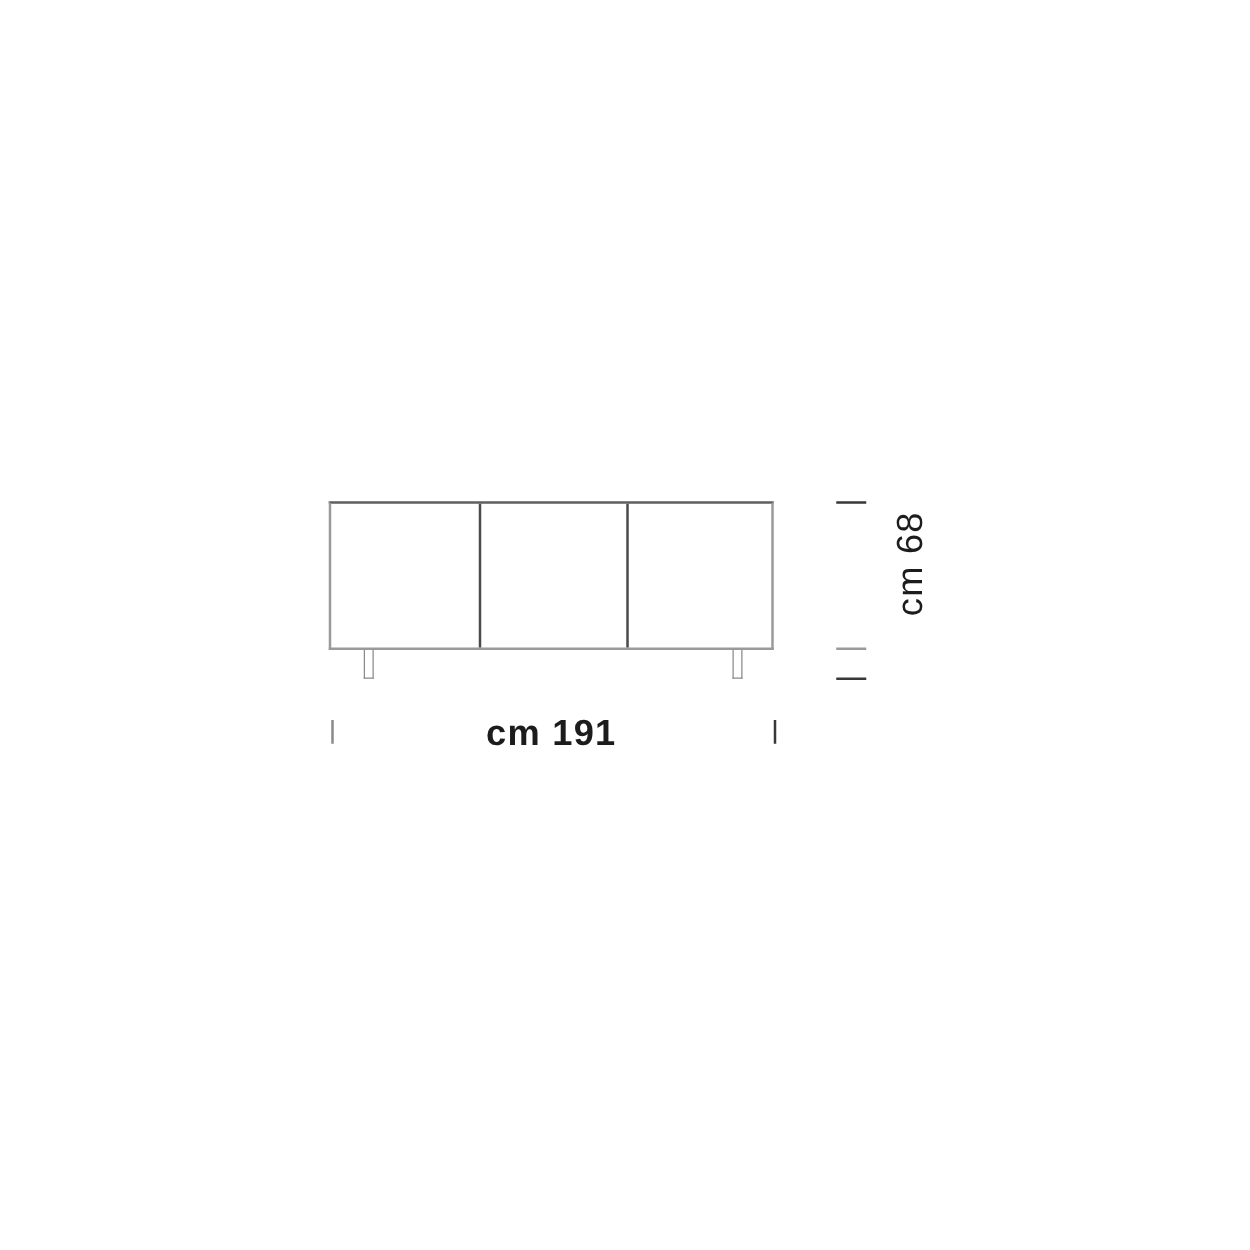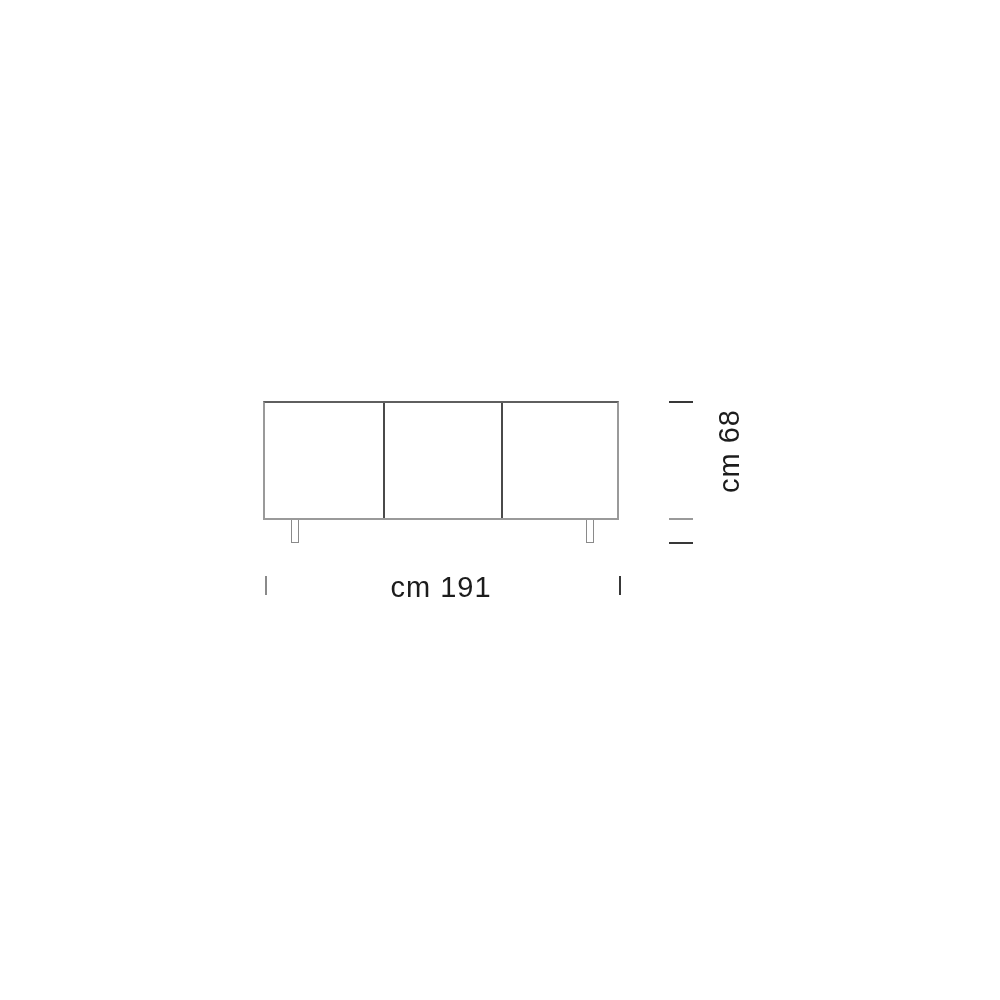--- a/index.html
+++ b/index.html
@@ -88,21 +88,21 @@
   .vtick.v-left  { left: 265px; background: #8a8a8a; }
   .vtick.v-right { left: 619px; }
 
   .width-label {
     position: absolute;
     left: 263px;
     top: 571px;
     width: 356px;
     text-align: center;
     font-size: 29px;
-    font-weight: 400;
+    font-weight: 700;
     letter-spacing: 1px;
     color: #1c1c1c;
     white-space: nowrap;
   }
 </style>
 </head>
 <body>
 
 <div class="stage">
 

